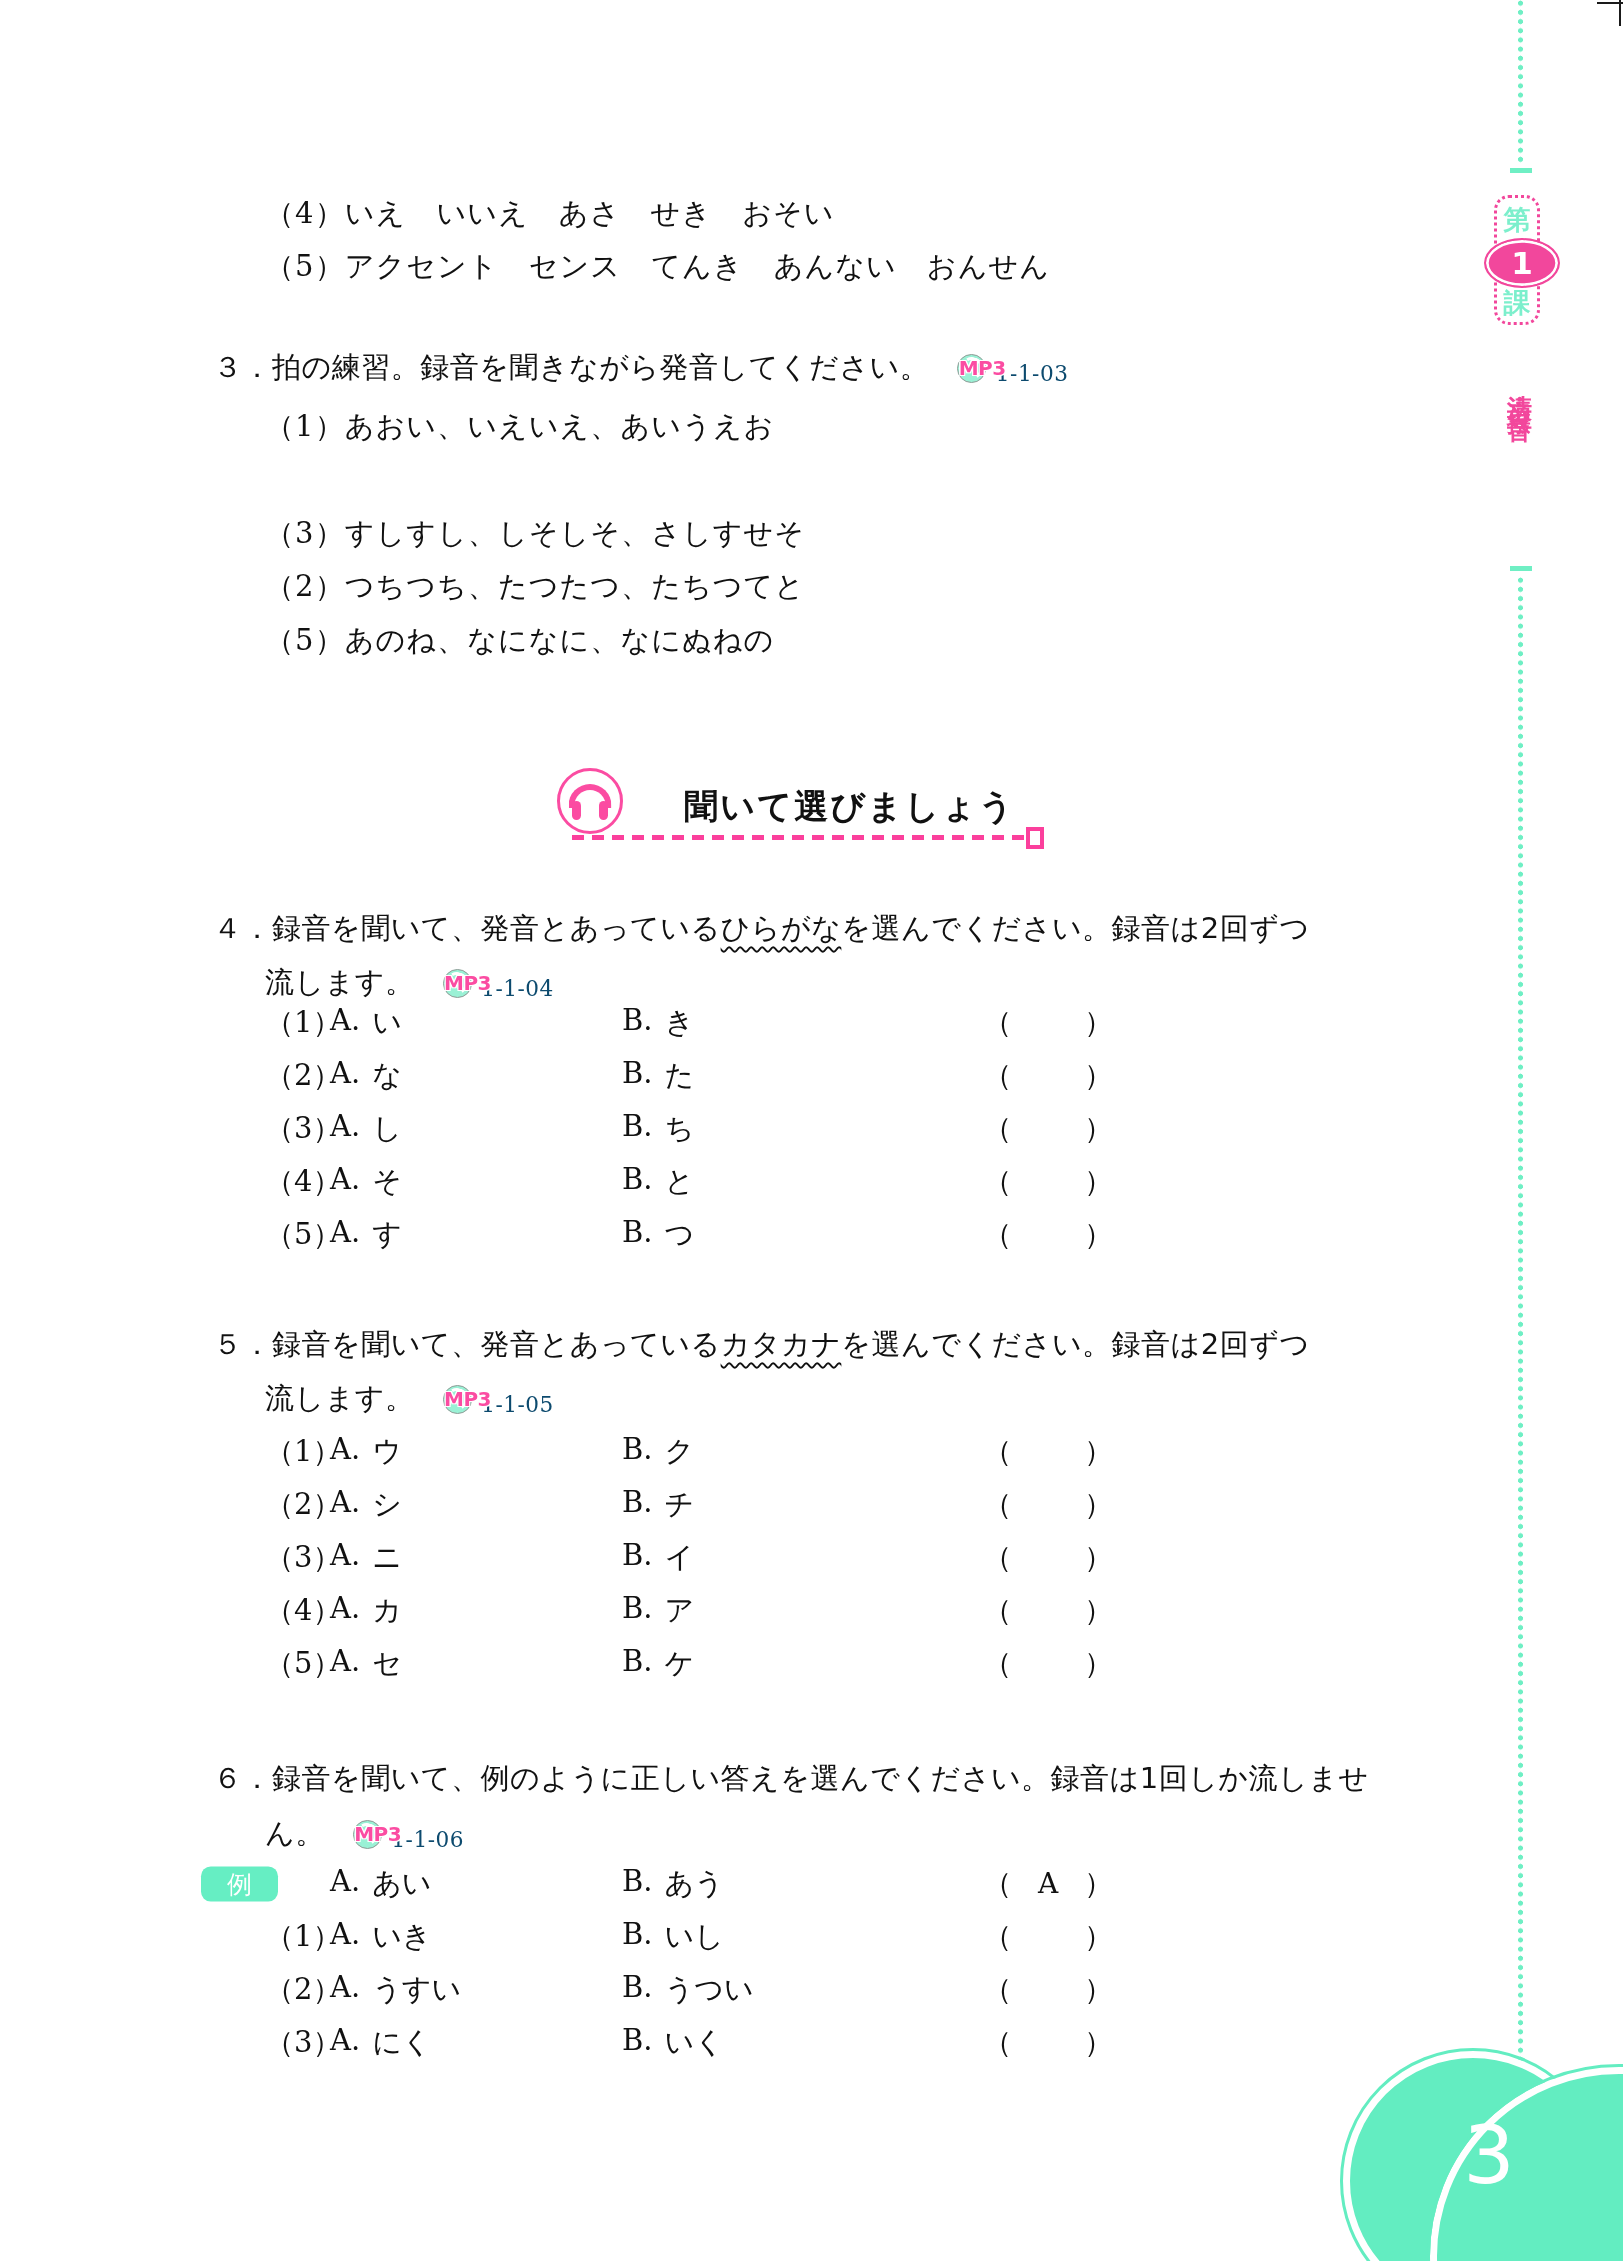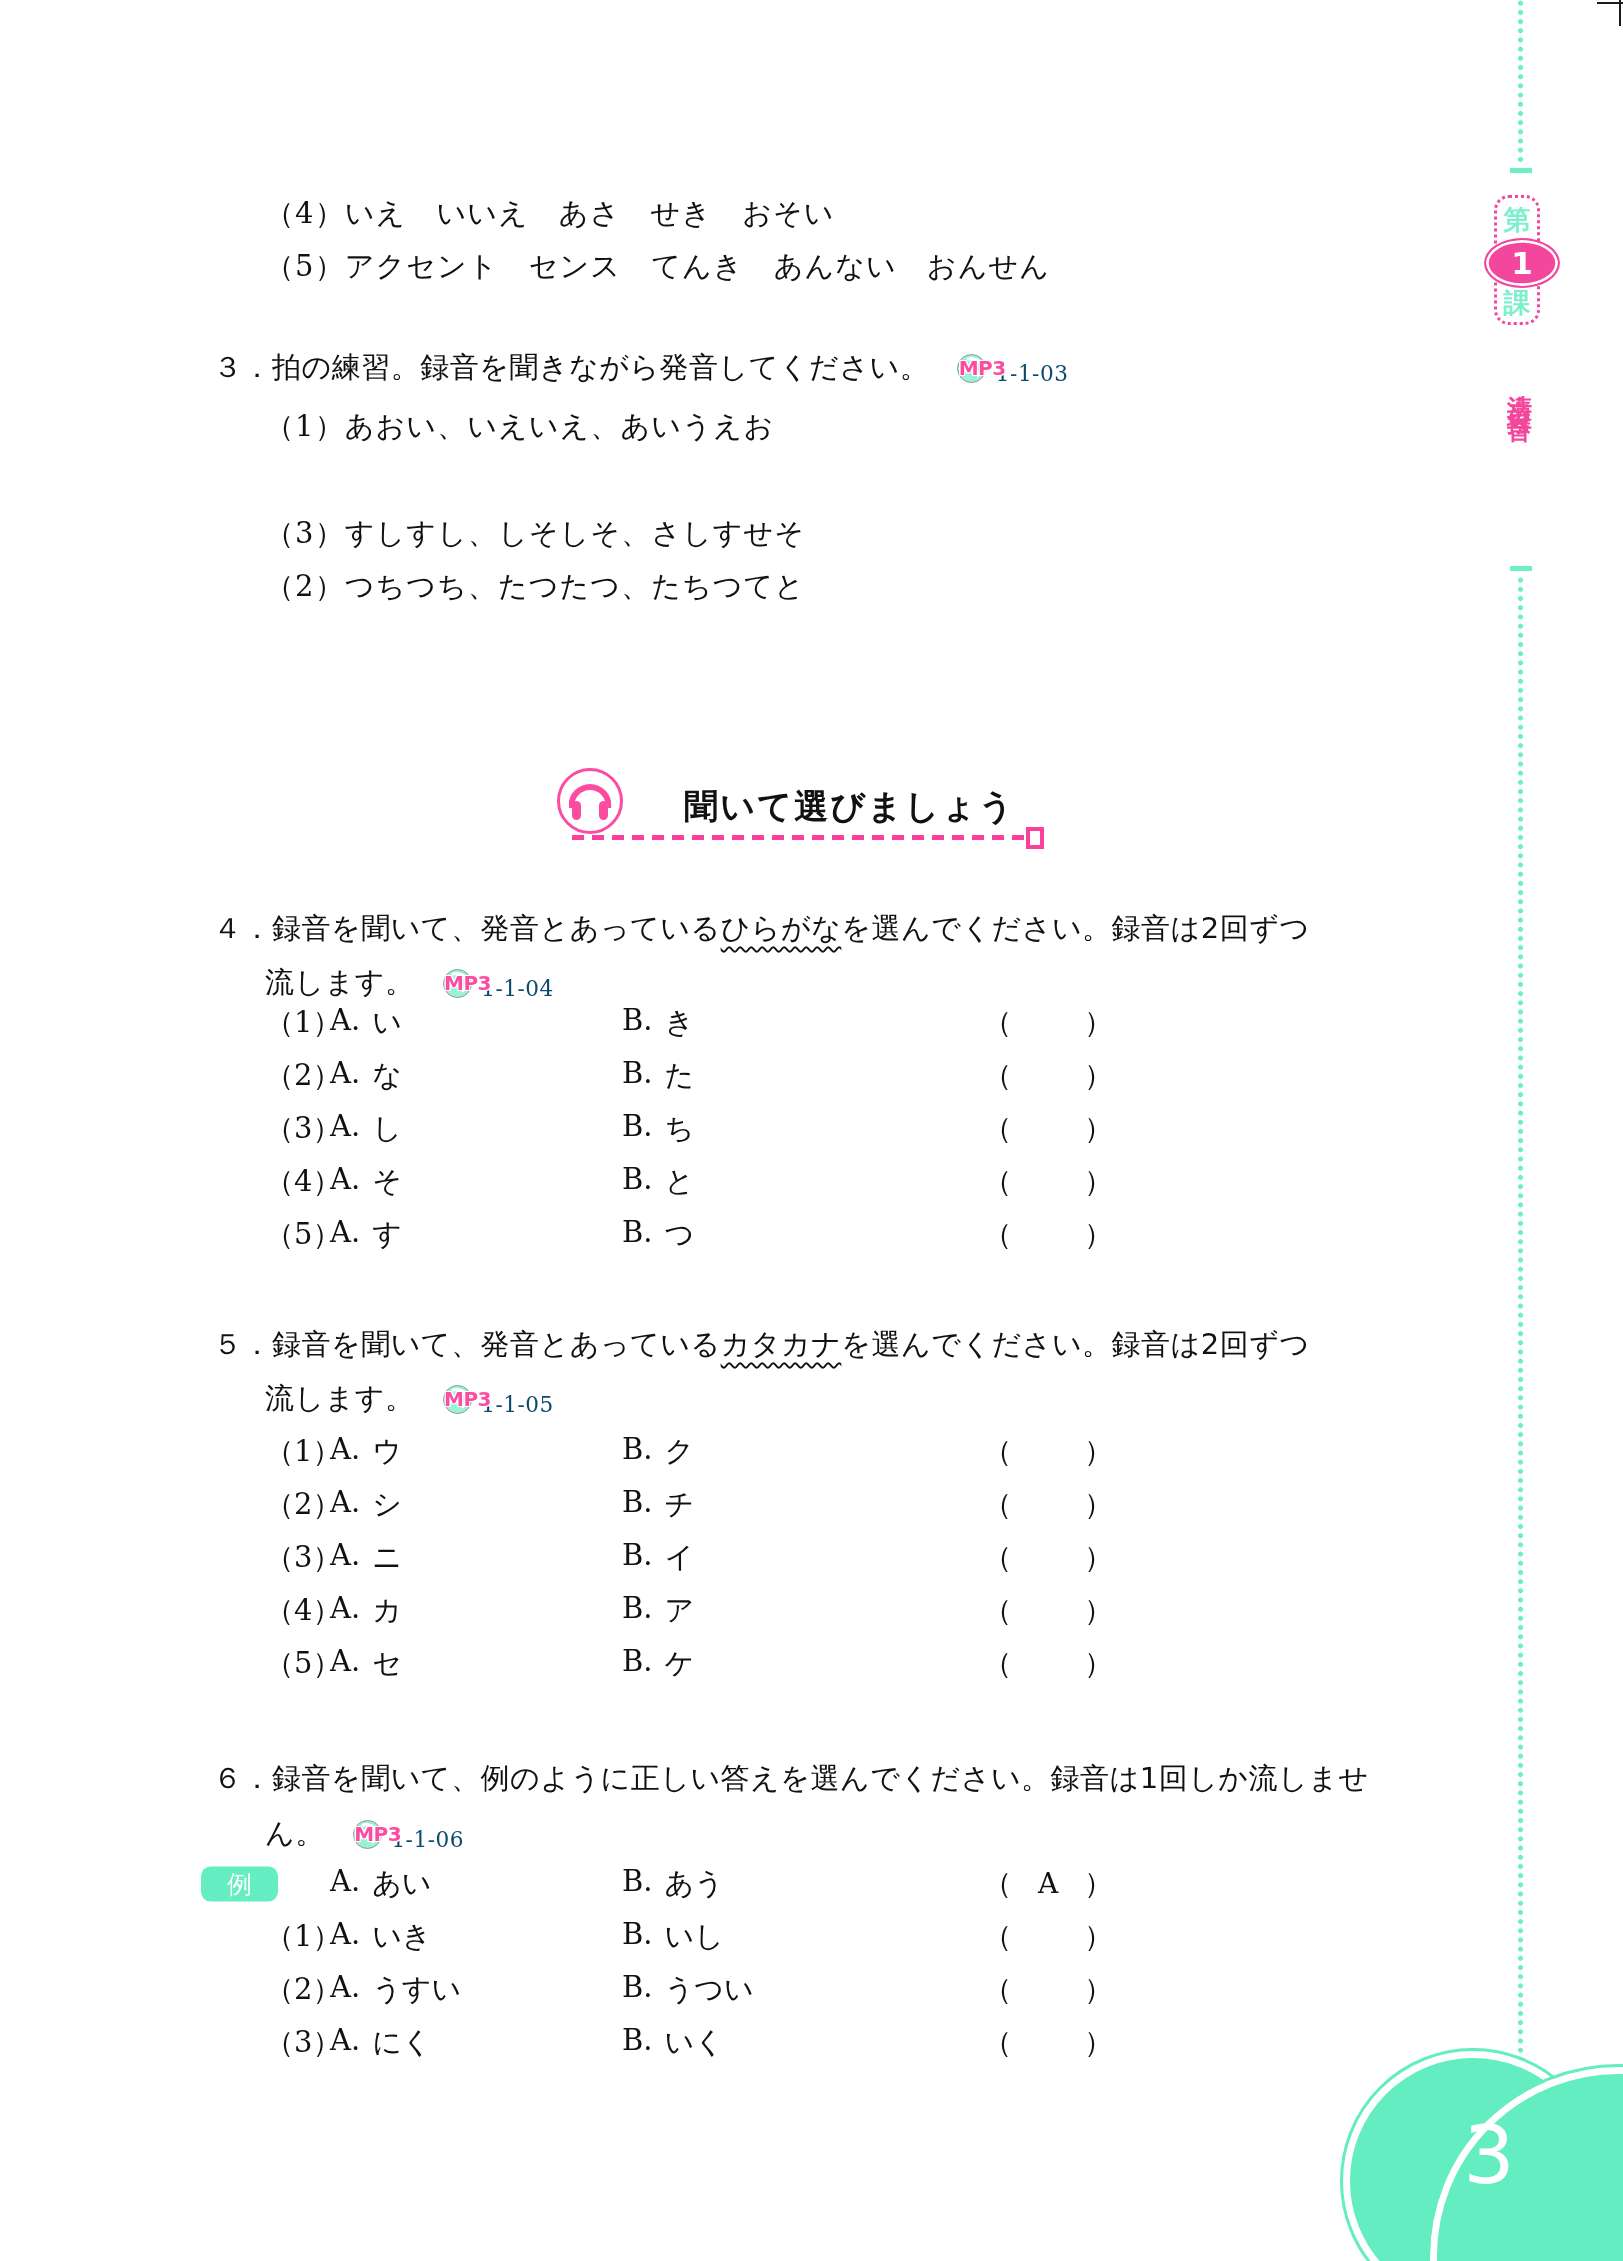--- a/index.html
+++ b/index.html
@@ -159,20 +159,23 @@
   </div>
   <div class="text-row" style="top:400px">
     <span>（1）あおい、いえいえ、あいうえお</span>
   </div>
   <div class="text-row" style="top:507px">
     <span>（3）すしすし、しそしそ、さしすせそ</span>
   </div>
   <div class="text-row" style="top:560px">
     <span>（2）つちつち、たつたつ、たちつてと</span>
   </div>
+  <div class="text-row" style="top:614px">
+    <span>（5）あのね、なになに、なにぬねの</span>
+  </div>
 
   <div class="banner-dash"></div>
   <div class="banner-endsq"></div>
   <div class="banner-circle">
     <span class="hp-band"></span>
     <span class="hp-pad-l"></span>
     <span class="hp-pad-r"></span>
   </div>
   <div class="banner-title">聞いて選びましょう</div>
 

